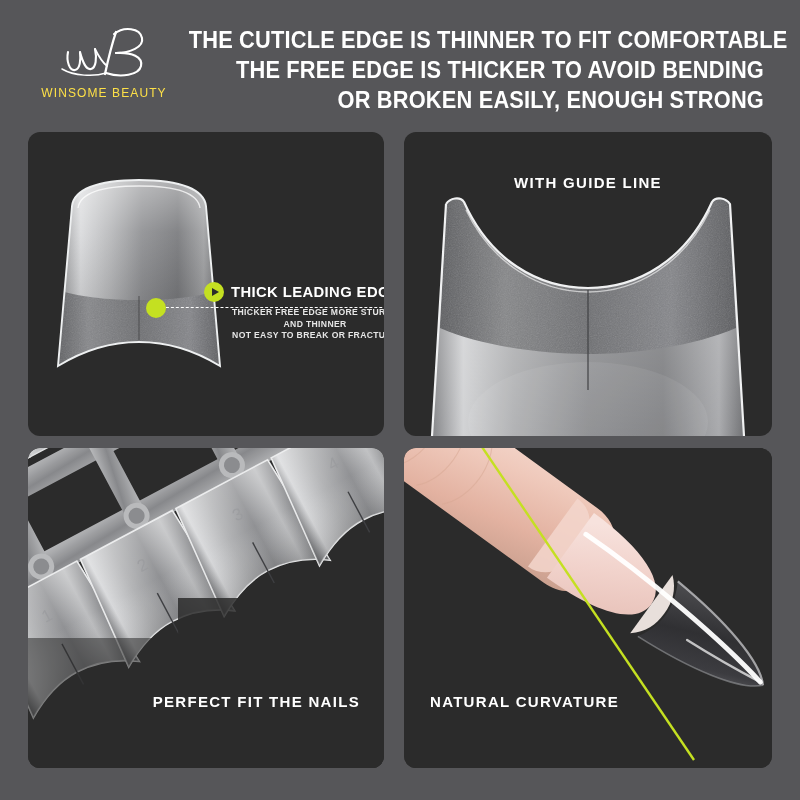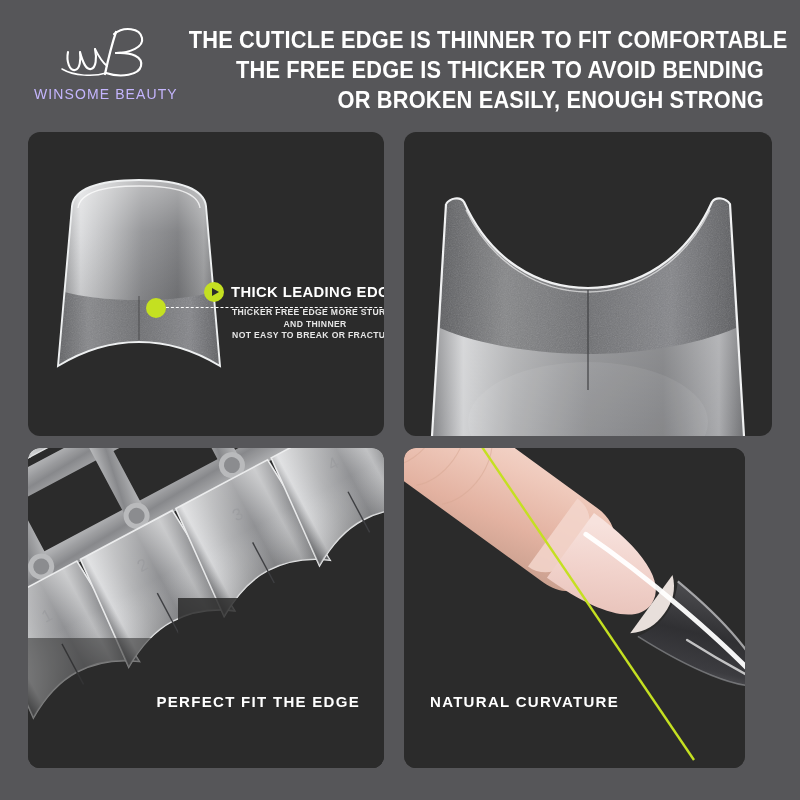--- a/index.html
+++ b/index.html
@@ -29,22 +29,22 @@
     position: absolute;
     left: 34px; top: 22px;
     width: 140px;
     text-align: center;
     user-select: none;
   }
   .brand-mark { display: block; margin: 0 auto; }
   .brand-name {
     display: block;
     margin-top: 2px;
-    color: #c4b5fd;
-    font-size: 14px;
+    color: #fde047;
+    font-size: 12px;
     letter-spacing: 1.1px;
     font-weight: 400;
     white-space: nowrap;
   }
   .headline {
     position: absolute;
     right: 36px; top: 26px;
     width: 612px;
     text-align: right;
     color: #ffffff;
@@ -61,21 +61,21 @@
   
   .panel {
     position: absolute;
     background: #2b2b2b;
     border-radius: 12px;
     overflow: hidden;
   }
   #panel-leading-edge { left: 28px;  top: 132px; width: 356px; height: 304px; }
   #panel-guide-line   { left: 404px; top: 132px; width: 368px; height: 304px; }
   #panel-perfect-fit  { left: 28px;  top: 448px; width: 356px; height: 320px; }
-  #panel-curvature    { left: 404px; top: 448px; width: 341px; height: 320px; }
+  #panel-curvature    { left: 404px; top: 448px; width: 368px; height: 320px; }
 
   .panel-caption {
     position: absolute;
     color: #ffffff;
     font-size: 15px;
     font-weight: 700;
     letter-spacing: 1.3px;
     white-space: nowrap;
   }
   #caption-guide-line { top: 42px; left: 0; width: 100%; text-align: center; }
@@ -343,20 +343,21 @@
     <path d="M42 72 C46 66, 56 64, 60 70
              C86 128, 134 156, 184 156
              C234 156, 282 128, 308 70
              C312 64, 322 66, 326 72
              L340 304 M28 304 L42 72" fill="none" stroke="#f0f1f2" stroke-width="2.2"></path>
     <path d="M62 78 C88 132, 136 160, 184 160 C232 160, 280 132, 306 78" fill="none" stroke="#ffffff" stroke-width="1.4" opacity="0.6"></path>
 
     <path d="M184 158 L184 258" stroke="#3f4043" stroke-width="1.3" opacity="0.9"></path>
   </svg>
 
+  <div class="panel-caption" id="caption-guide-line">WITH GUIDE LINE</div>
 </div>
 
 <div class="panel" id="panel-perfect-fit">
   <div class="tray-wrap">
     <svg width="356" height="320" viewBox="0 0 356 320">
       <defs>
         <linearGradient id="tipG" x1="0" y1="0" x2="1" y2="0">
           <stop offset="0%" stop-color="#6f7073"></stop>
           <stop offset="12%" stop-color="#d6d7d9"></stop>
           <stop offset="34%" stop-color="#aeafb1"></stop>
@@ -444,21 +445,21 @@
             <path d="M0 0 L104 0 L112 92 L-8 92 Z" fill="url(#tipG)" stroke="#e8e9ea" stroke-width="1.4"></path>
           </g>
         </g>
       </g>
 
       <rect x="0" y="190" width="356" height="130" fill="#2b2b2b" opacity="0.55"></rect>
       <rect x="150" y="150" width="206" height="170" fill="#2b2b2b" opacity="0.85"></rect>
     </svg>
   </div>
 
-  <div class="panel-caption" id="caption-perfect-fit">PERFECT FIT THE EDGE</div>
+  <div class="panel-caption" id="caption-perfect-fit">PERFECT FIT THE NAILS</div>
 </div>
 
 <div class="panel" id="panel-curvature">
   <div class="finger-wrap">
     <svg width="368" height="320" viewBox="0 0 368 320">
       <defs>
         <linearGradient id="skinG" x1="0.1" y1="0" x2="0.9" y2="1">
           <stop offset="0%" stop-color="#f6ddd4"></stop>
           <stop offset="35%" stop-color="#efc9bb"></stop>
           <stop offset="70%" stop-color="#e3b2a1"></stop>

